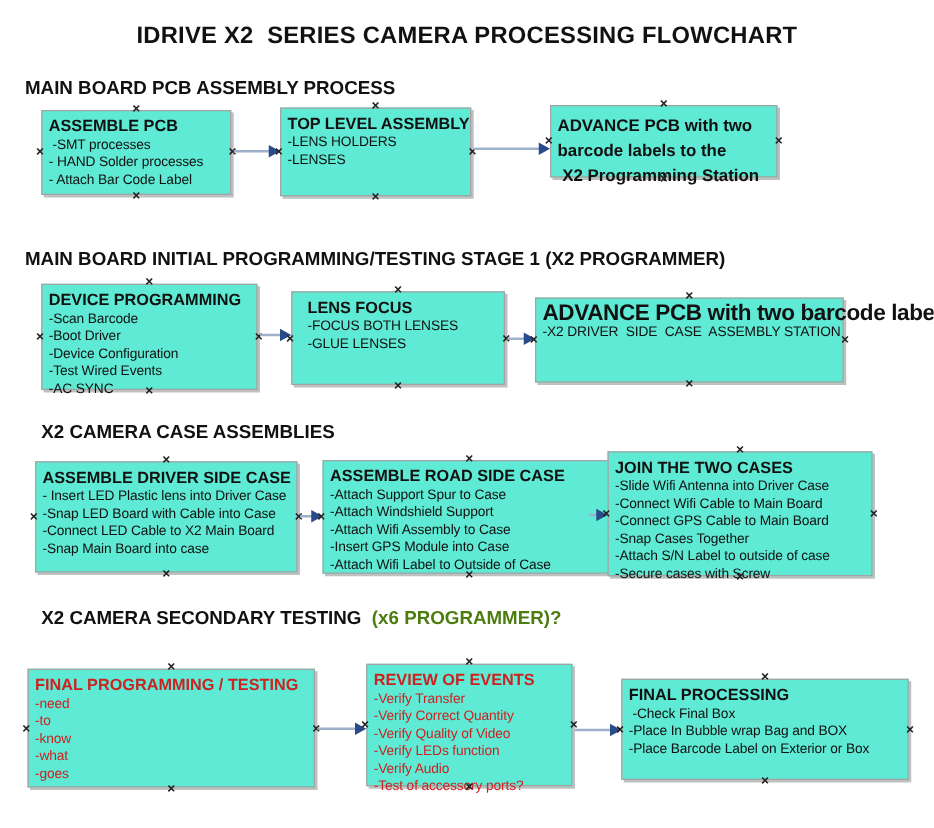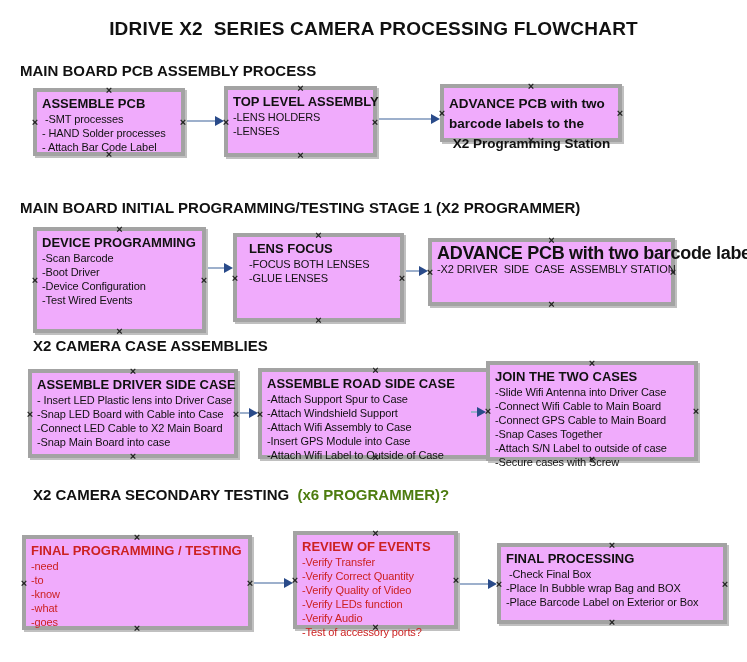--- a/index.html
+++ b/index.html
@@ -9,21 +9,21 @@
   }
   .main-title{
     position:absolute;left:0;top:18px;width:747px;text-align:center;
     font-size:19px;font-weight:bold;letter-spacing:.2px;white-space:pre;color:#111;
   }
   .section-heading{
     position:absolute;font-size:15px;font-weight:bold;white-space:pre;color:#111;
   }
   .section-heading .hl{color:#4d7c0f;}
   .box{
-    position:absolute;background:#f0abfc;border:4px solid #a3a3a3;
+    position:absolute;background:#5eead4;border:1px solid #a3a3a3;
     box-shadow:2px 2px 0 rgba(140,140,140,.55);
     padding:3px 5px 0 5px;box-sizing:border-box;
   }
   .box-title{font-size:13px;font-weight:bold;white-space:pre;line-height:17px;color:#111;}
   .box-title.t-sm{font-size:18px;letter-spacing:-.3px;}
   .box-item{font-size:11px;line-height:14px;white-space:pre;color:#111;letter-spacing:-.1px;}
   .box.red .box-title,.box.red .box-item{color:#cc2222;}
   .bold-line{font-size:13.5px;font-weight:bold;line-height:20px;white-space:pre;color:#111;}
   
   .anchor{position:absolute;width:12px;height:12px;line-height:12px;text-align:center;
@@ -84,38 +84,39 @@
     <span class="anchor a-bottom"></span>
     <span class="anchor a-left"></span>
     <span class="anchor a-right"></span>
     <div class="bold-line">ADVANCE PCB with two</div>
     <div class="bold-line">barcode labels to the</div>
     <div class="bold-line"> X2 Programming Station</div>
   </div>
 
   <div class="section-heading" style="left:20px;top:199px;">MAIN BOARD INITIAL PROGRAMMING/TESTING STAGE 1 (X2 PROGRAMMER)</div>
 
-  <div class="box" style="left:33px;top:227px;width:173px;height:106px;">
+  <div class="box" style="left:33px;top:227px;width:173px;height:85px;">
     <span class="anchor a-top"></span>
     <span class="anchor a-bottom"></span>
     <span class="anchor a-left"></span>
     <span class="anchor a-right"></span>
     <div class="box-title">DEVICE PROGRAMMING</div>
     <div class="box-item">-Scan Barcode</div>
     <div class="box-item">-Boot Driver</div>
     <div class="box-item">-Device Configuration</div>
     <div class="box-item">-Test Wired Events</div>
+    <div class="box-item">-AC SYNC</div>
   </div>
 
   <div class="arrow" style="left:208px;top:263px;width:25px;">
     <span class="arrow-line"></span>
     <span class="arrow-head"></span>
   </div>
 
-  <div class="box" style="left:233px;top:233px;width:171px;height:89px;padding-left:12px;">
+  <div class="box" style="left:233px;top:233px;width:171px;height:75px;padding-left:12px;">
     <span class="anchor a-top"></span>
     <span class="anchor a-bottom"></span>
     <span class="anchor a-left"></span>
     <span class="anchor a-right"></span>
     <div class="box-title">LENS FOCUS</div>
     <div class="box-item">-FOCUS BOTH LENSES</div>
     <div class="box-item">-GLUE LENSES</div>
   </div>
 
   <div class="arrow" style="left:406px;top:266px;width:22px;">

